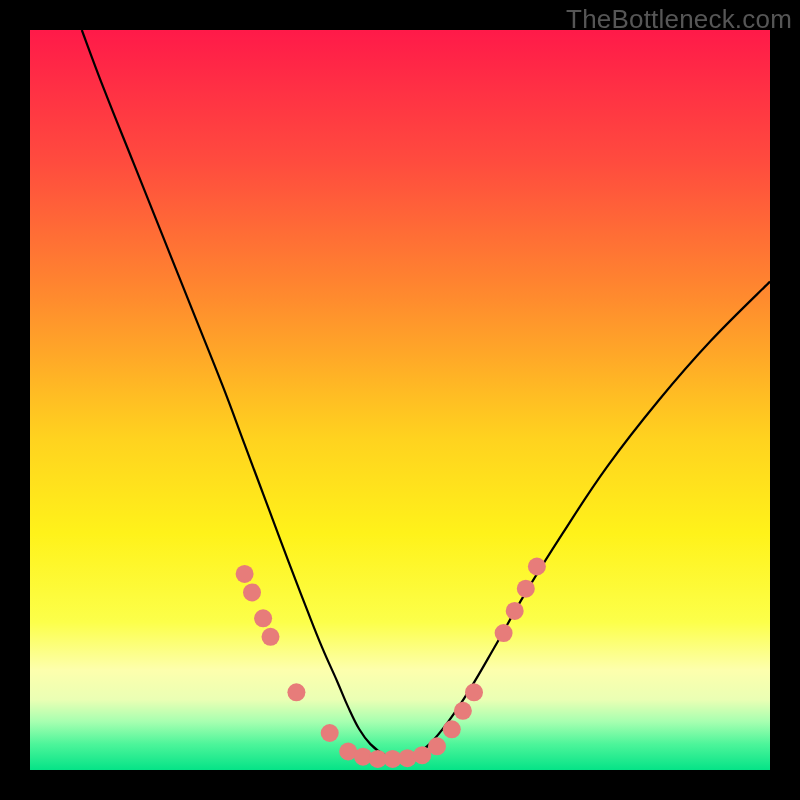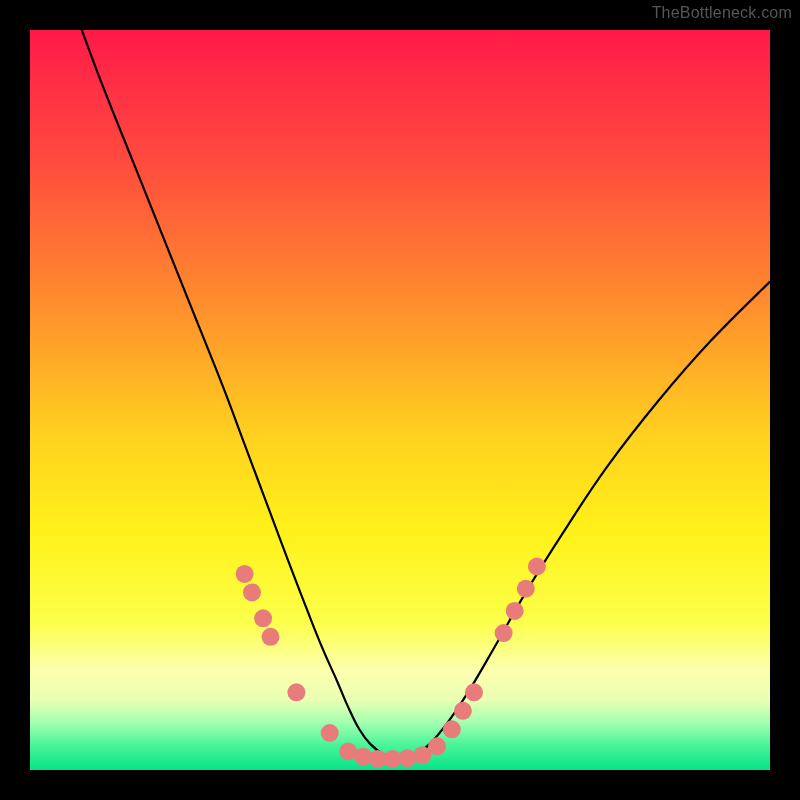--- a/index.html
+++ b/index.html
@@ -8,21 +8,21 @@
     position: relative;
     width: 800px;
     height: 800px;
     background: #000;
   }
   .watermark {
     position: absolute;
     top: 4px;
     right: 8px;
     font-family: Arial, Helvetica, sans-serif;
-    font-size: 16px;
+    font-size: 26px;
     font-weight: 500;
     color: #565656;
     letter-spacing: 0.2px;
   }
   .plot {
     position: absolute;
     left: 30px;
     top: 30px;
     width: 740px;
     height: 740px;

